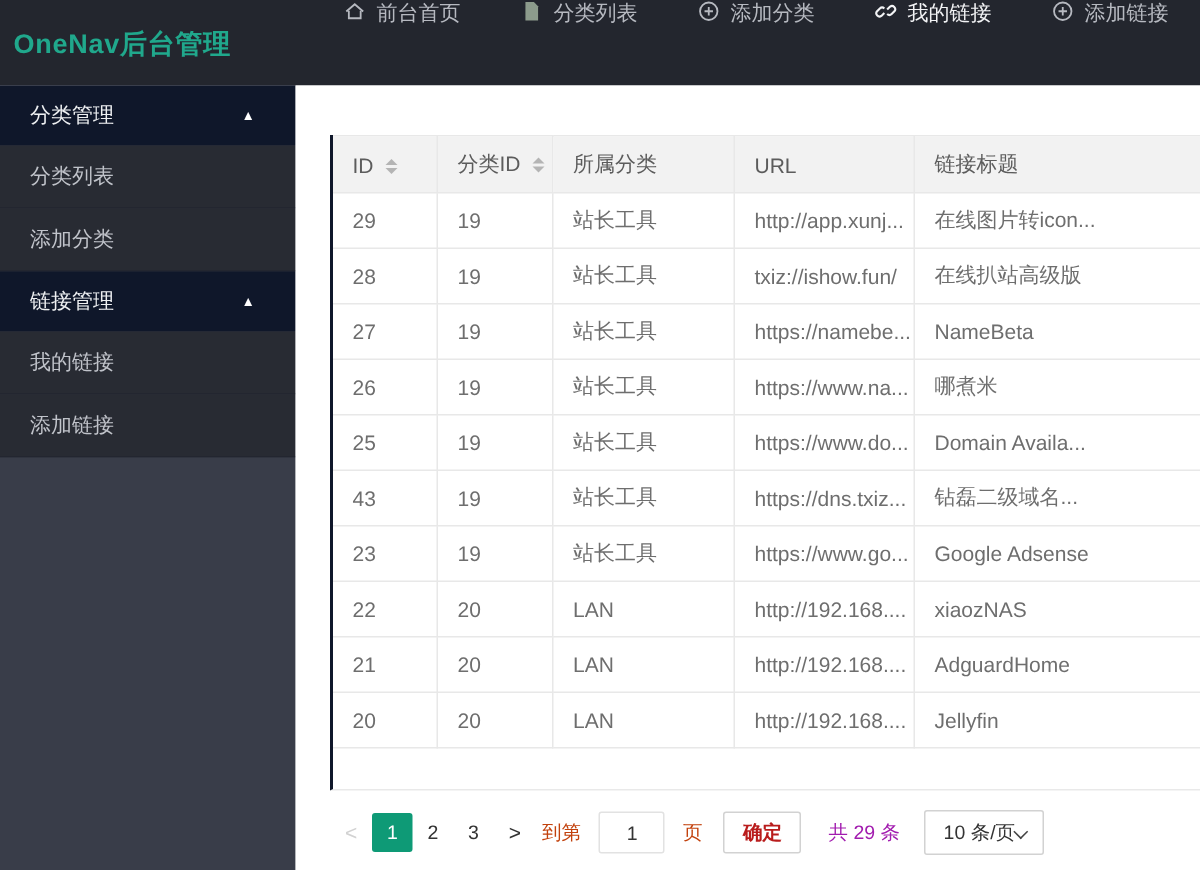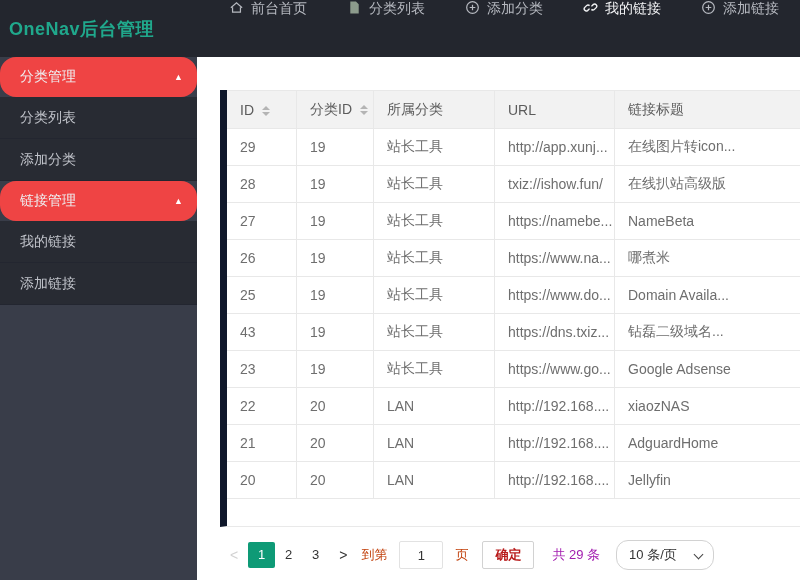--- a/index.html
+++ b/index.html
@@ -13,49 +13,49 @@
   .topnav-item { display:flex; align-items:flex-start; gap:7px; padding:0 20px; height:100%; color:#b6b9c0; font-size:14px; cursor:pointer; text-decoration:none; }
   .topnav-item.active { color:#f2f3f5; }
   .topnav-item .ic { display:inline-flex; width:15px; height:15px; }
   .topnav-item .ic svg { width:15px; height:15px; }
   .ic-doc { color:#9fb09c; }
   .topnav-item.active .ic { color:#f2f3f5; }
 
   
   .layout { display:flex; height:523px; }
   .sidebar { width:197px; flex-shrink:0; background:#393D49; display:flex; flex-direction:column; font-size:14px; }
-  .group-header { height:40px; flex-shrink:0; display:flex; align-items:center; justify-content:space-between; padding:0 14px 0 20px; color:#eef0f2; cursor:pointer; background:#ef4444;border-radius:16px; }
+  .group-header { height:40px; flex-shrink:0; display:flex; align-items:center; justify-content:space-between; padding:0 27px 0 20px; color:#eef0f2; cursor:pointer; background:#0f172a; }
   .group-header .arrow { font-size:9px; color:#ffffff; }
   .side-item { height:42px; flex-shrink:0; display:flex; align-items:center; padding:0 20px; background:#282B33; color:#c0c3ca; cursor:pointer; border-bottom:1px solid #232630; }
   .side-filler { flex:1; background:#393D49; }
 
   
   .content { flex:1; background:#fff; padding:33px 0 0 23px; overflow:hidden; position:relative; }
-  .table-wrap { width:580px; border-left:7px solid #0f172a; border-bottom:1px solid #e9e9e9; padding-bottom:27px; overflow:hidden; }
+  .table-wrap { width:580px; border-left:2px solid #0f172a; border-bottom:1px solid #e9e9e9; padding-bottom:27px; overflow:hidden; }
   table { border-collapse:collapse; table-layout:fixed; width:660px; margin-left:-1px; font-size:14px; }
   th, td { border:1px solid #e8e8e8; text-align:left; font-weight:normal; white-space:nowrap; overflow:hidden; padding:0 13px; }
   thead th { background:#f2f2f2; color:#5c5c5c; height:38px; }
   tbody td { color:#6e6e6e; height:37px; background:#fff; }
 
   .sort { display:inline-flex; flex-direction:column; gap:2px; margin-left:8px; vertical-align:middle; cursor:pointer; }
   .sort i { width:0; height:0; border-left:4px solid transparent; border-right:4px solid transparent; display:block; }
   .sort .up { border-bottom:4px solid #b4b4b4; }
   .sort .down { border-top:4px solid #b4b4b4; }
 
   
   .pager { display:flex; align-items:center; margin-top:13px; font-size:13px; color:#333; }
   .pg-arrow { padding:0 10px; font-size:14px; cursor:pointer; color:#333; }
   .pg-arrow.disabled { color:#d2d2d2; cursor:default; }
   .pg-num { min-width:27px; height:26px; line-height:26px; text-align:center; padding:0 6px; color:#333; cursor:pointer; }
   .pg-num.active { background:#0e9a76; color:#fff; border-radius:2px; cursor:default; }
   .goto-label, .page-unit { color:#c2410c; margin:0 4px; }
   .goto-input { width:44px; height:28px; border:1px solid #e2e2e2; border-radius:2px; text-align:center; margin:0 8px; color:#333; font-size:13px; font-family:inherit; background:#fff; }
   .confirm-btn { height:28px; padding:0 12px; margin:0 10px; background:#fff; border:1px solid #d2d2d2; border-radius:2px; font-weight:bold; color:#b91c1c; font-size:13px; cursor:pointer; font-family:inherit; }
   .total { margin:0 8px; color:#a21caf; }
-  .pg-select { height:30px; border:1px solid #d2d2d2; border-radius:12px; margin-left:8px; padding:0 36px 0 12px; display:flex; align-items:center; position:relative; color:#333; cursor:pointer; background:#fff; }
+  .pg-select { height:30px; border:1px solid #d2d2d2; border-radius:2px; margin-left:8px; padding:0 18px 0 12px; display:flex; align-items:center; position:relative; color:#333; cursor:pointer; background:#fff; }
   .pg-select .chev { position:absolute; right:11px; top:10px; width:7px; height:7px; border-right:1.6px solid #444; border-bottom:1.6px solid #444; transform:rotate(45deg); }
 </style>
 </head>
 <body>
 
 <header class="topbar">
   <div class="logo">OneNav后台管理</div>
   <nav class="topnav">
     <a class="topnav-item">
       <span class="ic">

